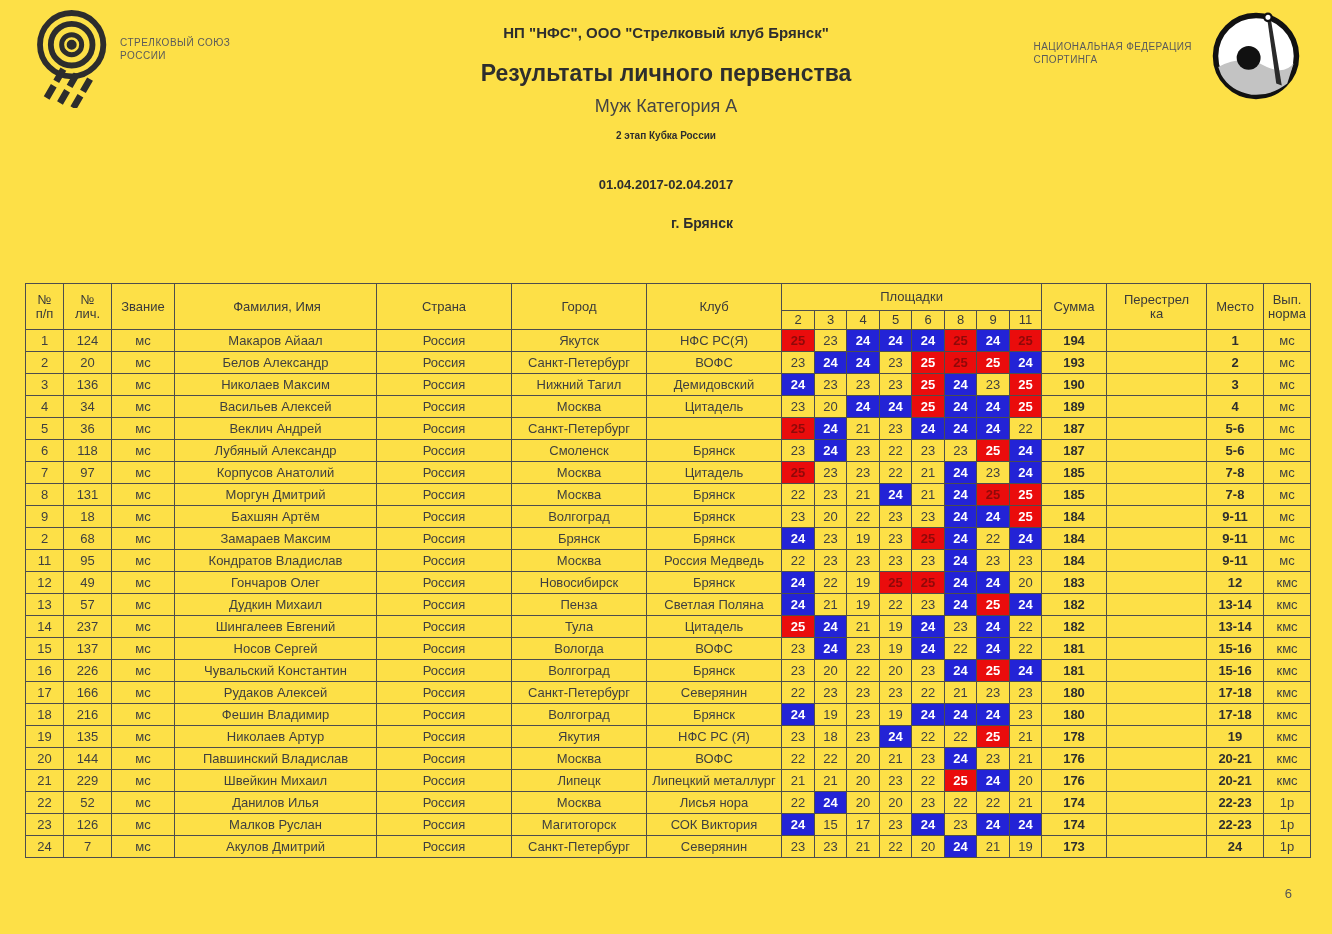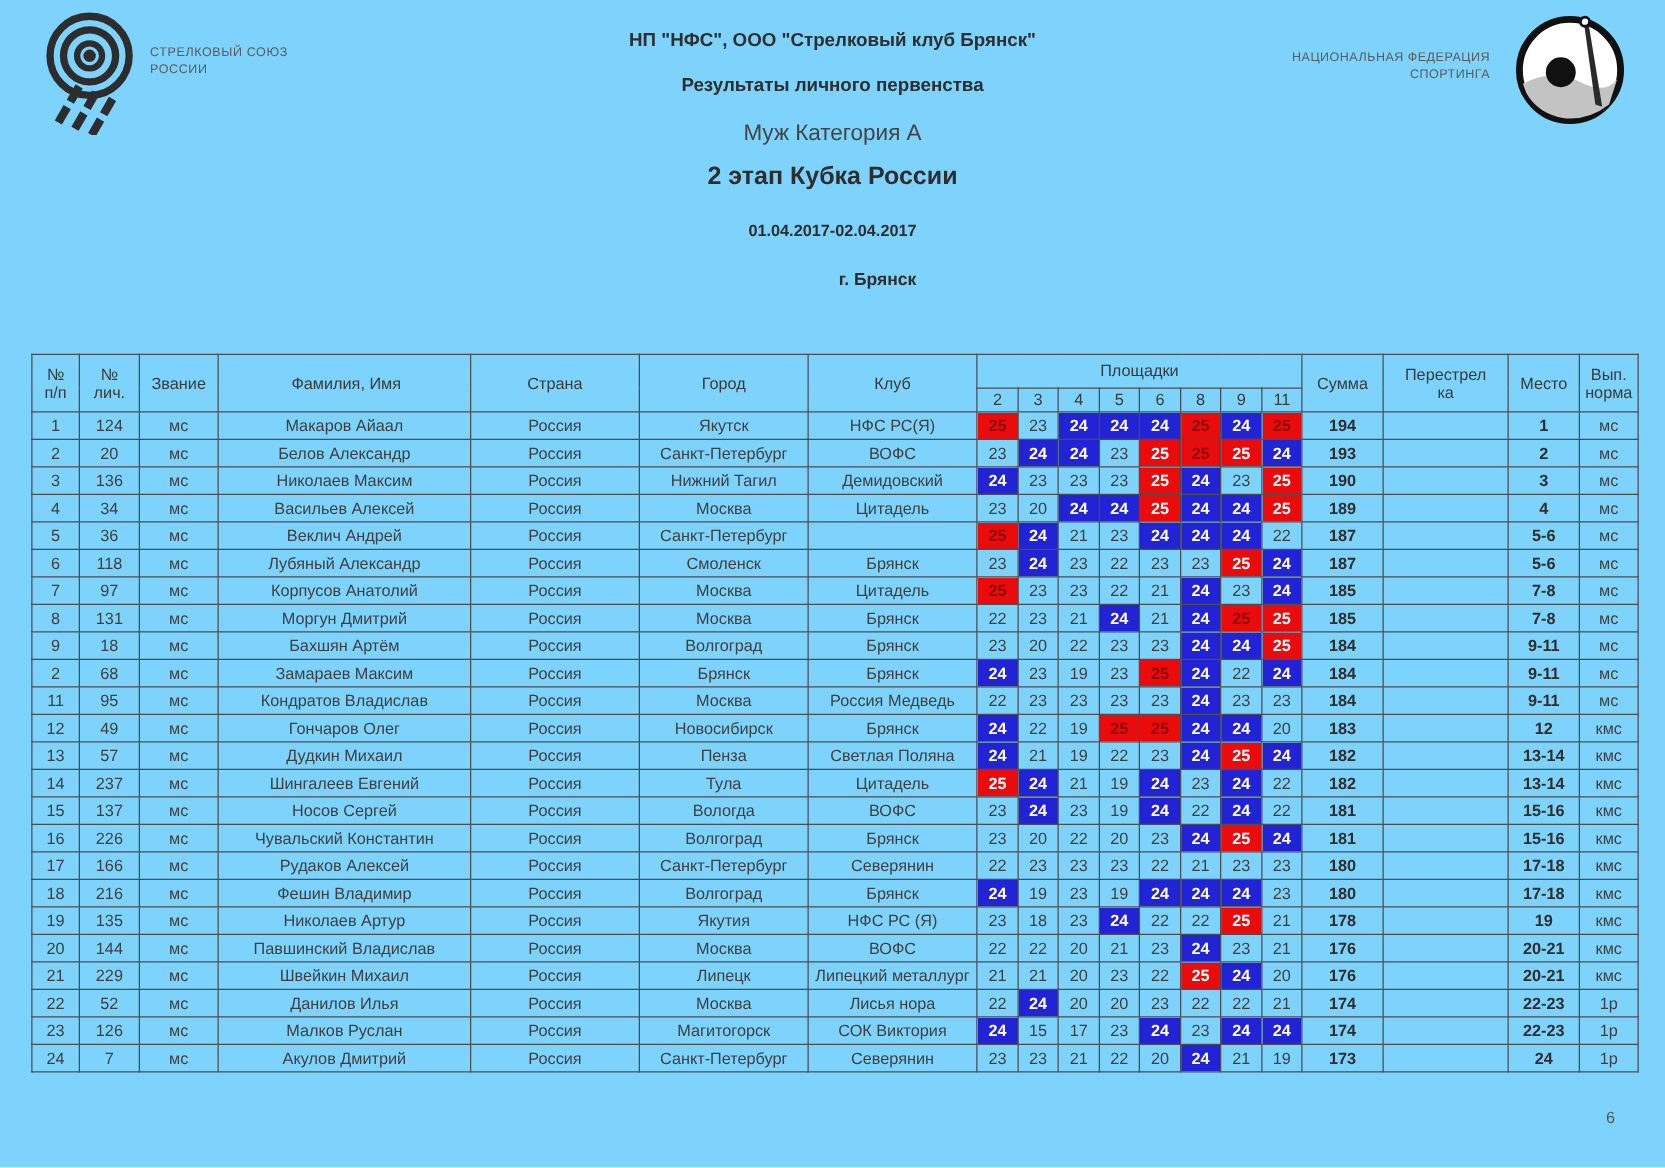--- a/index.html
+++ b/index.html
@@ -1,29 +1,29 @@
 <!DOCTYPE html>
 <html style="--red: #ea0c0c; --darkred: #8f0909; --blue: #2323d6;"><head>
 <meta charset="utf-8">
 <style>
   html,body{margin:0;padding:0;background:#fff;}
   body{width:1332px;height:934px;font-family:"Liberation Sans",sans-serif;color:#3c3c3c;position:relative;overflow:hidden;}
-  .page{position:absolute;inset:0;background:#7dd3fc;text-decoration:underline;}
+  .page{position:absolute;inset:0;background:#fde047;text-decoration:underline;}
 
   
   .logo-left{position:absolute;left:28px;top:8px;width:84px;height:100px;}
   .logo-left-text{position:absolute;left:120px;top:36px;font-size:10px;line-height:13px;color:#5a5a5a;letter-spacing:.5px;white-space:pre-line;}
   .titles{position:absolute;left:0;top:0;width:1332px;text-align:center;}
   .t-org{position:absolute;top:24px;width:100%;font-size:15px;font-weight:bold;color:#2e2e2e;}
-  .t-main{position:absolute;top:60px;width:100%;font-size:15px;font-weight:bold;color:#2e2e2e;}
+  .t-main{position:absolute;top:60px;width:100%;font-size:23px;font-weight:bold;color:#2e2e2e;}
   .t-cat{position:absolute;top:96px;width:100%;font-size:18px;color:#444;}
-  .t-stage{position:absolute;top:130px;width:100%;font-size:20px;font-weight:bold;color:#2e2e2e;}
+  .t-stage{position:absolute;top:130px;width:100%;font-size:10px;font-weight:bold;color:#2e2e2e;}
   .t-dates{position:absolute;top:177px;width:100%;font-size:13px;font-weight:bold;color:#2e2e2e;}
   .t-city{position:absolute;top:215px;width:100%;font-size:14px;font-weight:bold;color:#2e2e2e;margin-left:36px;}
-  .logo-right-text{position:absolute;right:140px;top:40px;font-size:10px;line-height:13px;color:#5a5a5a;text-align:right;letter-spacing:.4px;white-space:pre-line;}
+  .logo-right-text{position:absolute;right:140px;top:40px;font-size:10px;line-height:13px;color:#5a5a5a;text-align:left;letter-spacing:.4px;white-space:pre-line;}
   .logo-right{position:absolute;right:30px;top:10px;width:92px;height:92px;}
 
   
   table.results{position:absolute;left:25px;top:283px;border-collapse:collapse;table-layout:fixed;width:1285px;font-size:13px;color:#3f3f3f;}
   table.results th,table.results td{border:1px solid #4d4d4d;padding:0 2px;text-align:center;overflow:hidden;white-space:nowrap;}
   table.results thead th{font-weight:normal;white-space:pre-line;line-height:14px;height:26px;color:#3a3a3a;}
   table.results thead tr.st th{height:18px;line-height:16px;}
   table.results tbody td{height:21px;line-height:21px;}
   td.name{text-align:left;padding-left:5px;margin-top:40px;}
   td.sum,td.place{font-weight:bold;color:#2e2e2e;}

